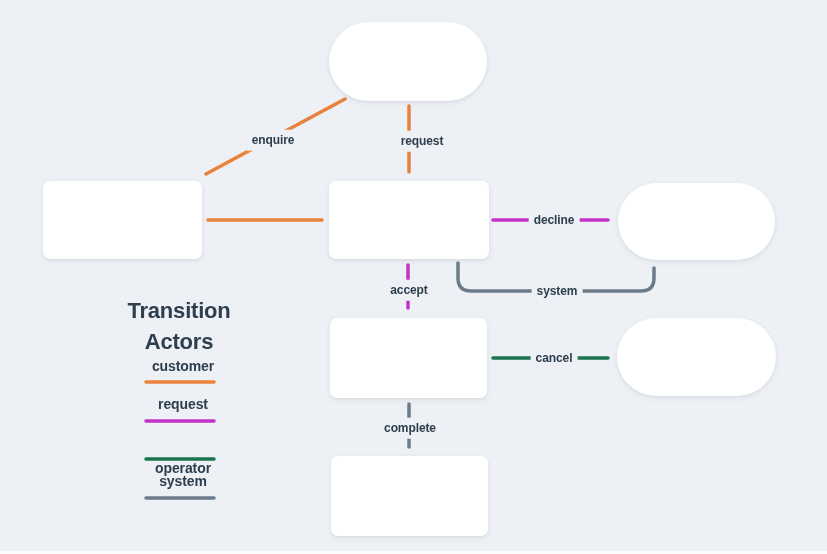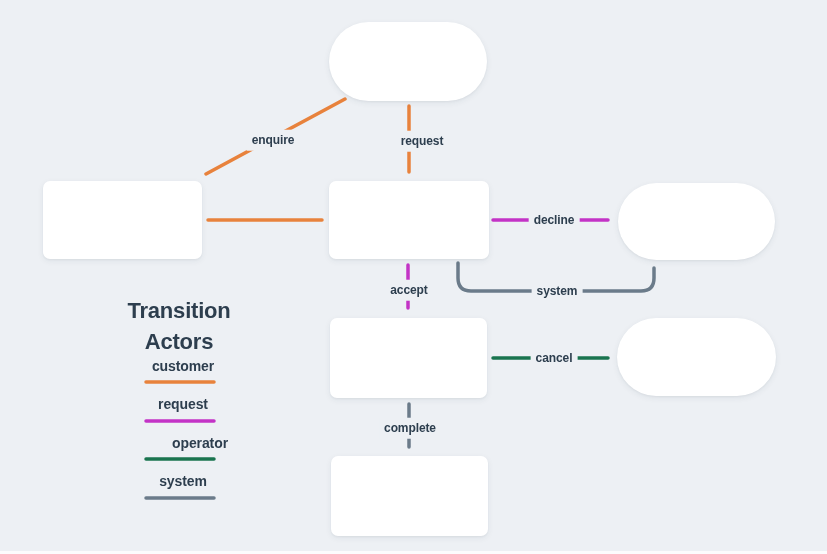--- a/index.html
+++ b/index.html
@@ -70,21 +70,21 @@
   .legend-label{
     position:absolute;
     transform:translate(-50%,-50%);
     font-size:14px;font-weight:600;
     color:var(--color-text);
     letter-spacing:-0.1px;
     text-align:right;
   }
   .ll-customer{left:183px;top:366px;}
   .ll-provider{left:183px;top:404px;}
-  .ll-operator{left:183px;top:443px;margin-left:17px;}
+  .ll-operator{left:183px;top:468px;}
   .ll-system  {left:183px;top:481px;}
 
   .legend-arrow{position:absolute;left:143px;width:80px;height:14px;overflow:visible;}
   .la-customer{top:375px;}
   .la-provider{top:414px;}
   .la-operator{top:452px;}
   .la-system  {top:491px;}
   .legend-arrow line{stroke-width:3.5;stroke-linecap:round;}
 
   .bottom-edge{

